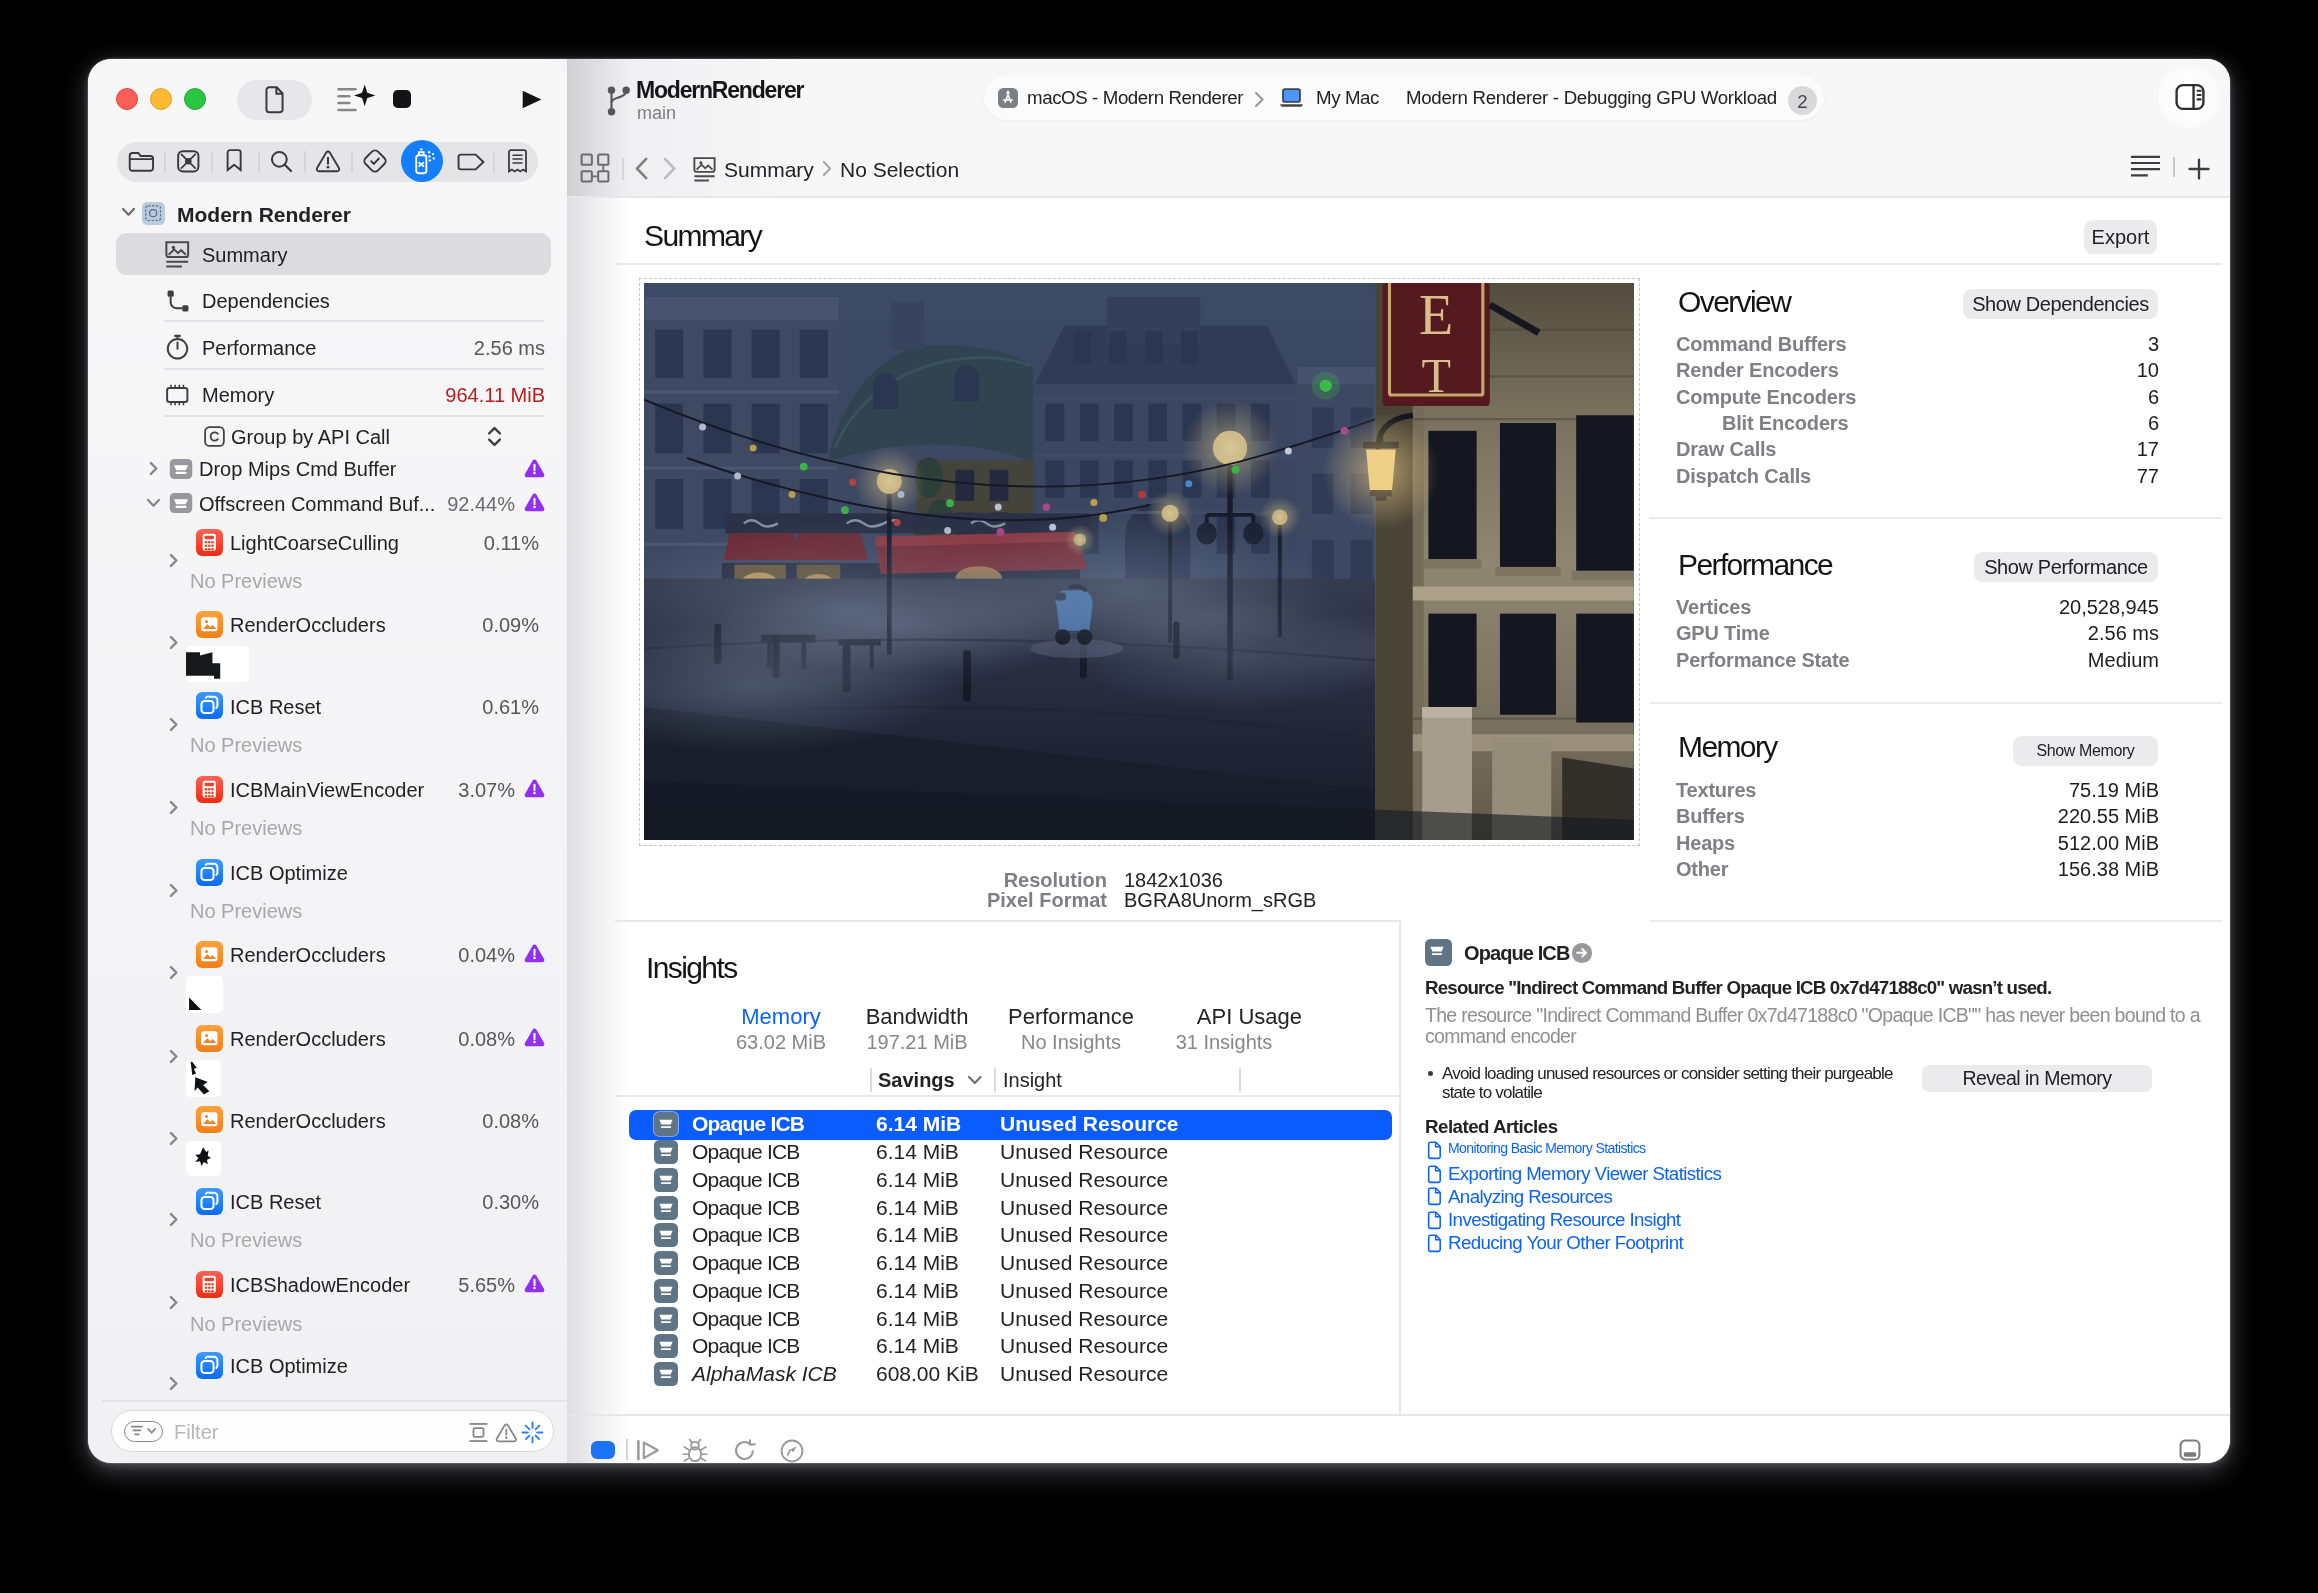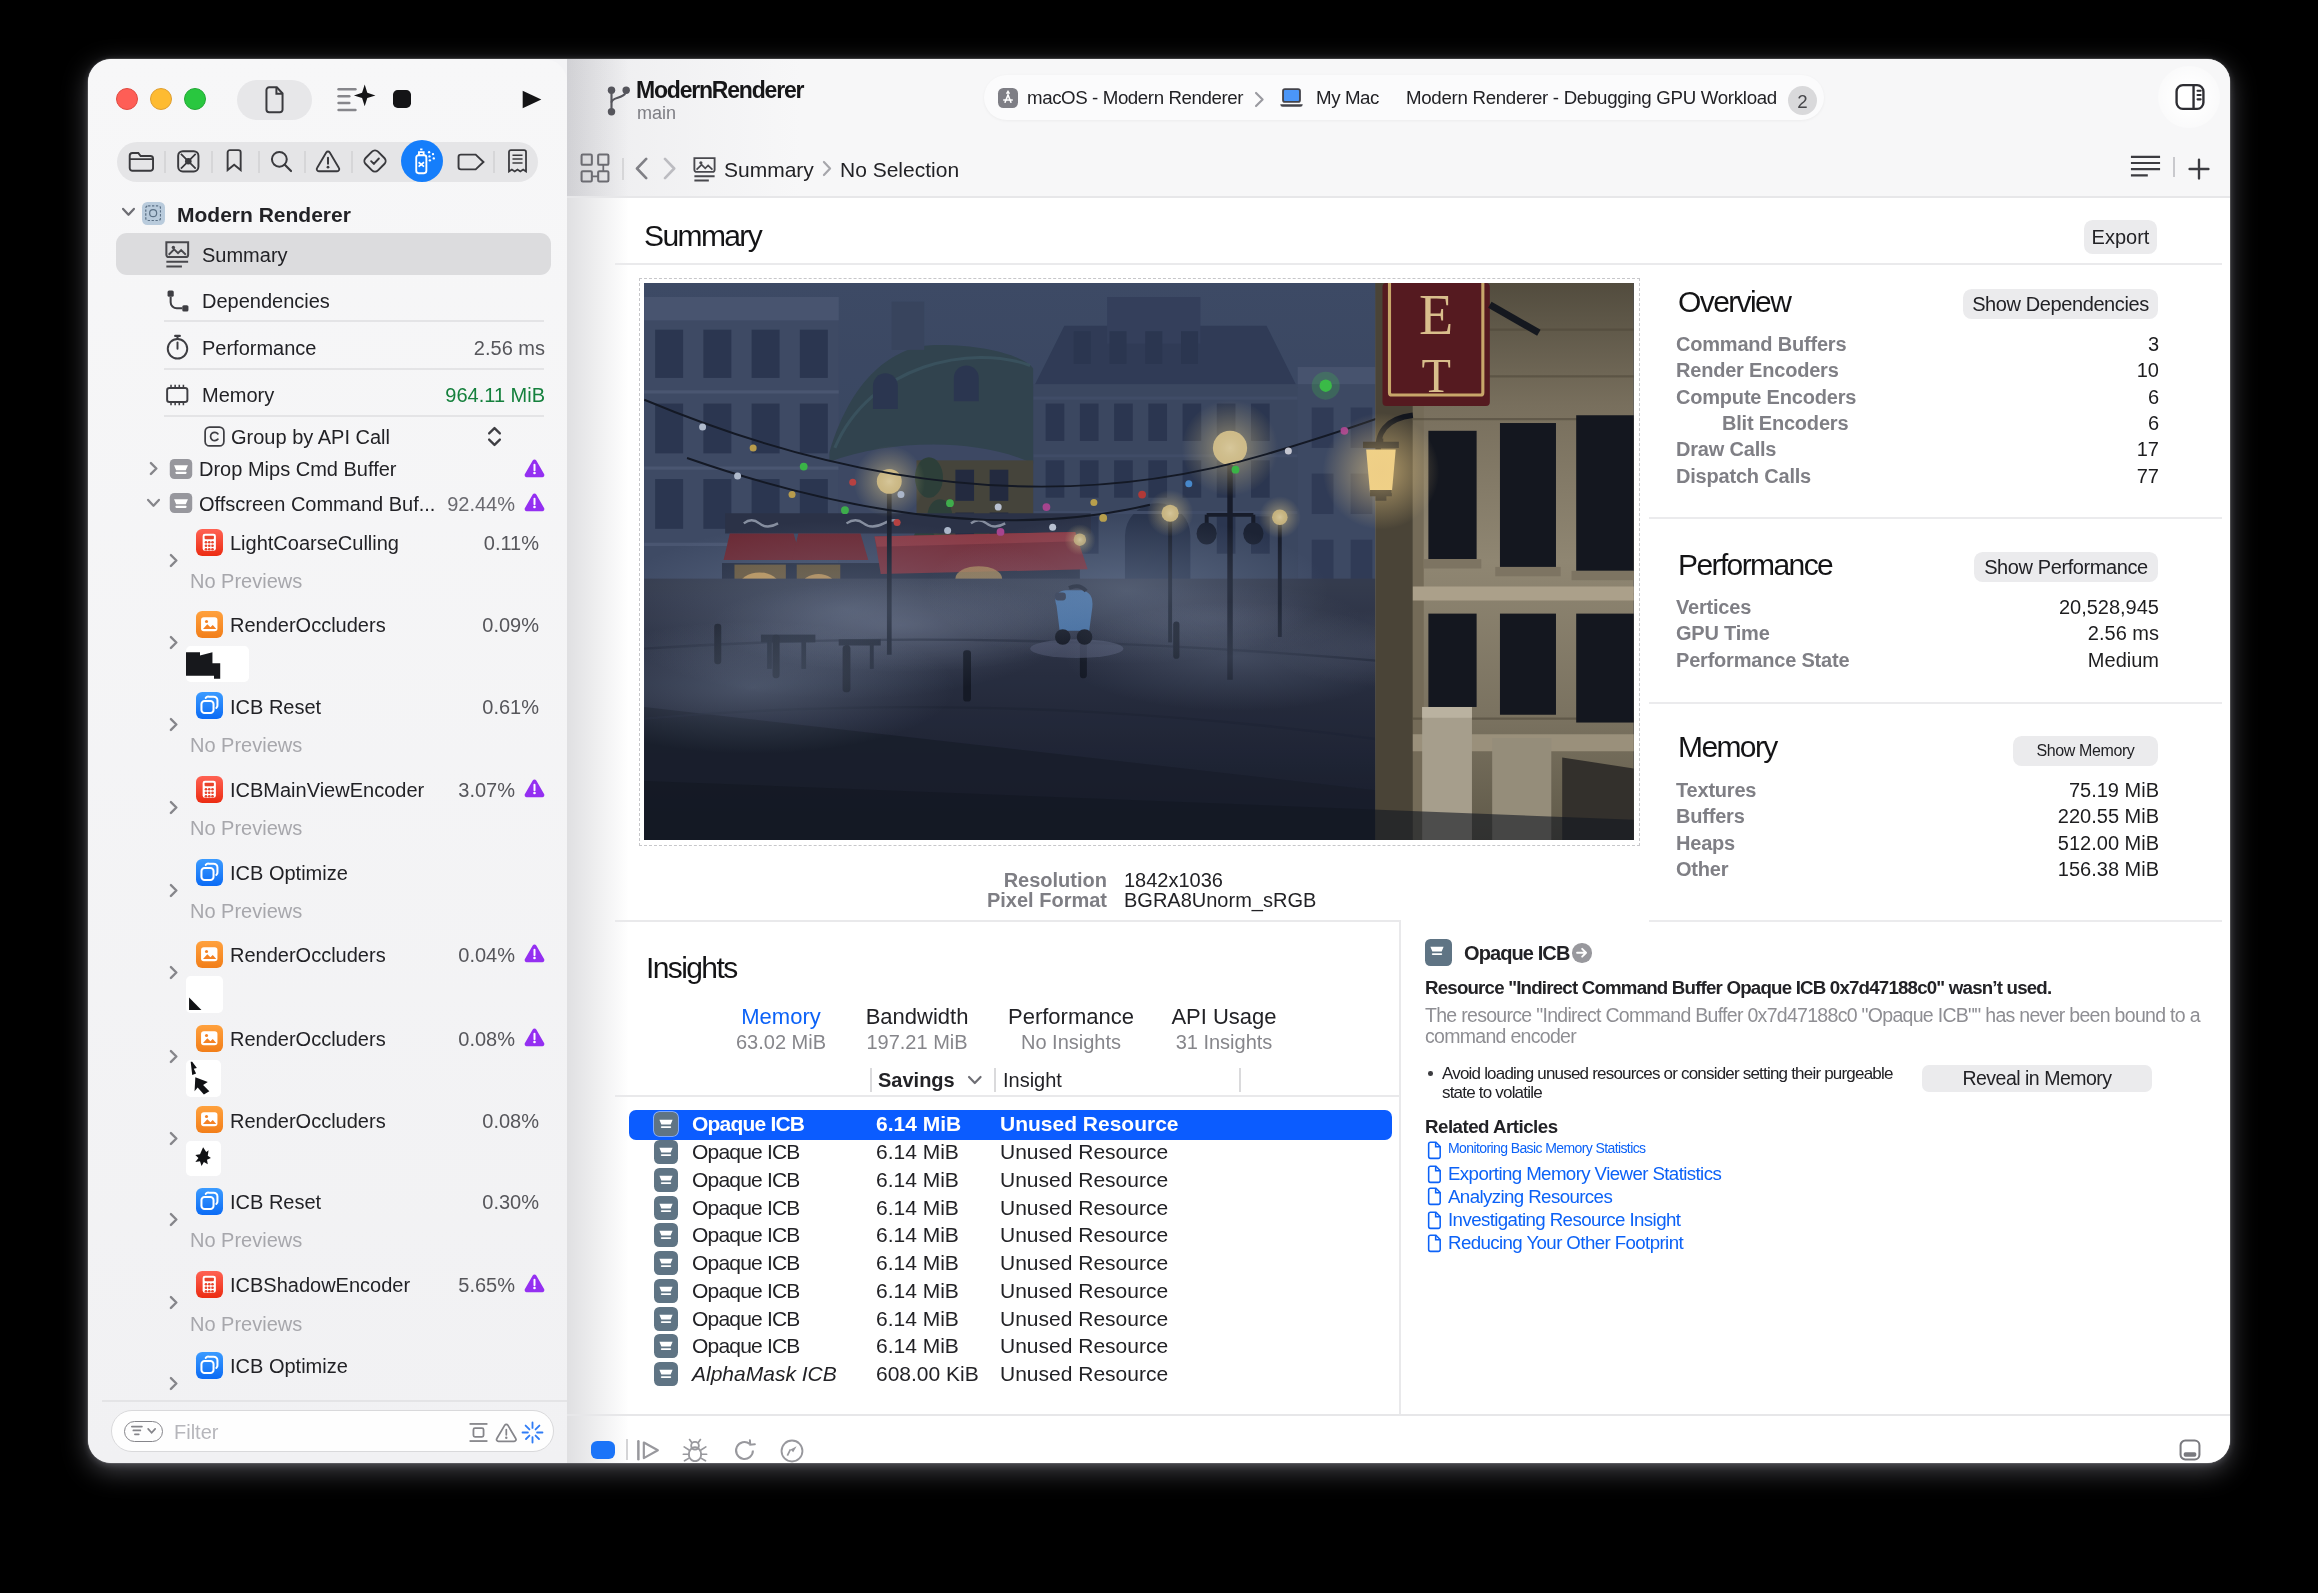--- a/index.html
+++ b/index.html
@@ -167,21 +167,21 @@
 <div class="sep" style="left:164px;top:368px;width:380px;height:1.6px;"></div>
 
 <svg class="ic" style="left:164px;top:384px" width="26.5" height="22" viewBox="0 0 34 28">
         <rect x="4" y="5" width="26" height="18" rx="3" fill="none" stroke="#3e3e43" stroke-width="2.5"></rect>
         <g stroke="#3e3e43" stroke-width="2">
           <path d="M9 5 v-4 M14.3 5 v-4 M19.6 5 v-4 M24.9 5 v-4"></path>
           <path d="M9 27 v-4 M14.3 27 v-4 M19.6 27 v-4 M24.9 27 v-4"></path>
         </g>
       </svg>
 <div class="t" style="left:202px;top:384px;">Memory</div>
-<div class="t" style="right:1774px;top:384px;color:#15803d;">964.11 MiB</div>
+<div class="t" style="right:1774px;top:384px;color:#b91c1c;">964.11 MiB</div>
 <div class="sep" style="left:164px;top:415px;width:380px;height:1.6px;"></div>
 
 <svg class="ic" style="left:204px;top:426px" width="21" height="21" viewBox="0 0 28 28">
         <rect x="1.5" y="1.5" width="25" height="25" rx="6" fill="none" stroke="#3e3e43" stroke-width="2.3"></rect>
         <path d="M18.5 10.5 a5.5 5.5 0 1 0 0 7" fill="none" stroke="#3e3e43" stroke-width="2.3" stroke-linecap="round"></path>
       </svg>
 <div class="t" style="left:231px;top:426px;">Group by API Call</div>
 <svg class="chev" style="left:486px;top:425px" width="17" height="23" viewBox="0 0 22 30">
         <path d="M4 11 l7-7 7 7 M4 19 l7 7 7-7" fill="none" stroke="#3e3e43" stroke-width="3" stroke-linecap="round" stroke-linejoin="round"></path>
       </svg>
@@ -853,21 +853,21 @@
 <div class="t sb" style="right:1212px;top:889px;">Pixel Format</div>
 <div class="t" style="left:1124px;top:889px;">BGRA8Unorm_sRGB</div>
 
 <div class="sep" style="left:615px;top:920px;width:784px;height:1.6px;background:#e9e9eb;"></div>
 <div class="abs" style="left:1399px;top:920px;width:1.6px;height:494px;background:#e9e9eb;"></div>
 
 <div class="h1" style="left:646px;top:951px;">Insights</div>
 <div class="t" style="left:703px;top:1004px;width:156px;text-align:center;font-size:22px;color:#0c62f7;">Memory</div>
 <div class="t" style="left:839px;top:1004px;width:156px;text-align:center;font-size:22px;">Bandwidth</div>
 <div class="t" style="left:993px;top:1004px;width:156px;text-align:center;font-size:22px;">Performance</div>
-<div class="t" style="left:1146px;top:1004px;width:156px;text-align:center;font-size:22px;">API Usage</div>
+<div class="t" style="left:1146px;top:1004px;width:156px;text-align:right;font-size:22px;">API Usage</div>
 <div class="t g" style="left:703px;top:1031px;width:156px;text-align:center;">63.02 MiB</div>
 <div class="t g" style="left:839px;top:1031px;width:156px;text-align:center;">197.21 MiB</div>
 <div class="t g" style="left:993px;top:1031px;width:156px;text-align:center;">No Insights</div>
 <div class="t g" style="left:1146px;top:1031px;width:156px;text-align:center;">31 Insights</div>
 
 <div class="abs" style="left:870px;top:1068px;width:1.6px;height:24px;background:#dadadc;"></div>
 <div class="abs" style="left:994px;top:1068px;width:1.6px;height:24px;background:#dadadc;"></div>
 <div class="abs" style="left:1239px;top:1068px;width:1.6px;height:24px;background:#dadadc;"></div>
 <div class="t b" style="left:878px;top:1069px;">Savings</div>
 <svg class="chev" style="left:967px;top:1075px" width="15.6" height="10" viewBox="0 0 20 13">

